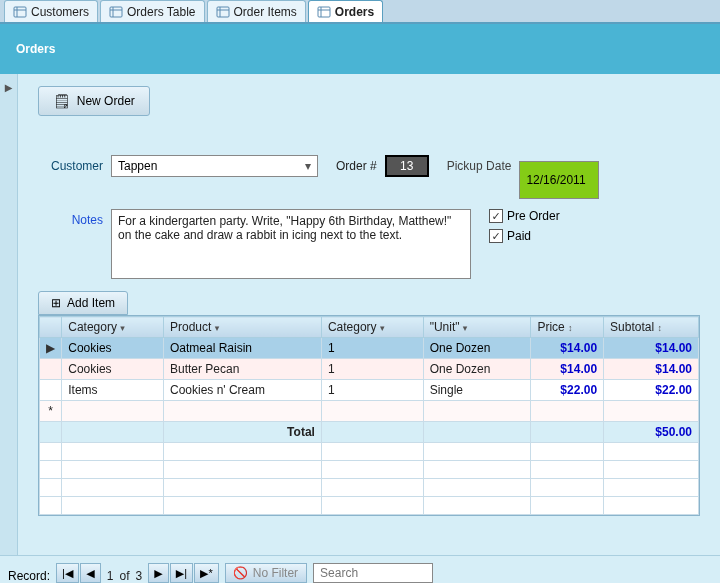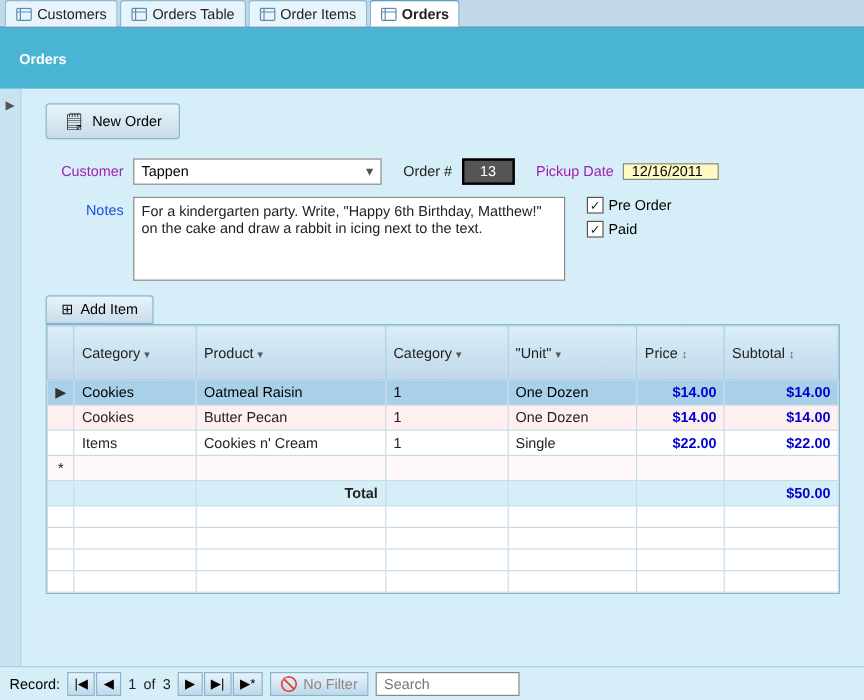--- a/index.html
+++ b/index.html
@@ -91,21 +91,21 @@
     }
 
     .form-row {
       display: flex;
       align-items: center;
       margin-bottom: 10px;
       gap: 8px;
     }
 
     .label {
-      color: #a21caf;
+      color: #0c4a6e;
       min-width: 65px;
       text-align: right;
     }
 
     .customer-select {
       border: 1px solid #888;
       background: white;
       padding: 3px 6px;
       width: 207px;
       display: flex;
@@ -122,29 +122,30 @@
       background: #555;
       color: white;
       padding: 2px 6px;
       width: 44px;
       height: 22px;
       display: flex;
       align-items: center;
       justify-content: center;
       font-size: 11px;
     }
-    .pickup-label { margin-left: 10px; color: #a21caf; }
+    .pickup-label { margin-left: 10px; color: #404040; }
     .pickup-date {
       border: 1px solid #888;
-      background: #fef9c3;
+      background: #84cc16;
       padding: 2px 6px;
       width: 80px;
-      height: 14px;
-      display: flex;
-      align-items: center;
+      height: 38px;
+      display: flex;
+      align-items: center;
+      margin-top: 29px;
     }
 
     .notes-row {
       display: flex;
       align-items: flex-start;
       gap: 8px;
       margin-bottom: 12px;
     }
     .notes-label { min-width: 65px; text-align: right; padding-top: 4px; color: #1d4ed8; }
     .notes-area {
@@ -200,21 +201,21 @@
       border: 1px solid #8ab4cc;
       background: white;
     }
     .data-table {
       width: 100%;
       border-collapse: collapse;
     }
     .data-table th {
       background: linear-gradient(to bottom, #daeef8, #c0d8ea);
       border: 1px solid #aacfe0;
-      padding: 15px 6px;
+      padding: 3px 6px;
       text-align: left;
       font-weight: normal;
       color: #222;
       cursor: pointer;
     }
     .data-table td {
       border: 1px solid #c8dce8;
       padding: 3px 6px;
       color: #222;
     }
@@ -232,21 +233,21 @@
 
     .dollar { color: #0000cc; font-weight: bold; }
     .sort-arrow { font-size: 9px; color: #555; }
 
     
     .status-bar {
       height: 28px;
       background: #d6eef7;
       border-top: 1px solid #aacfe0;
       display: flex;
-      align-items: center;
+      align-items: flex-end;
       gap: 6px;
       padding: 0 8px;
       font-size: 11px;
     }
     .nav-btn {
       background: linear-gradient(to bottom, #e8f4fb, #c0d8ea);
       border: 1px solid #8ab4cc;
       padding: 1px 5px;
       cursor: pointer;
       font-size: 11px;

